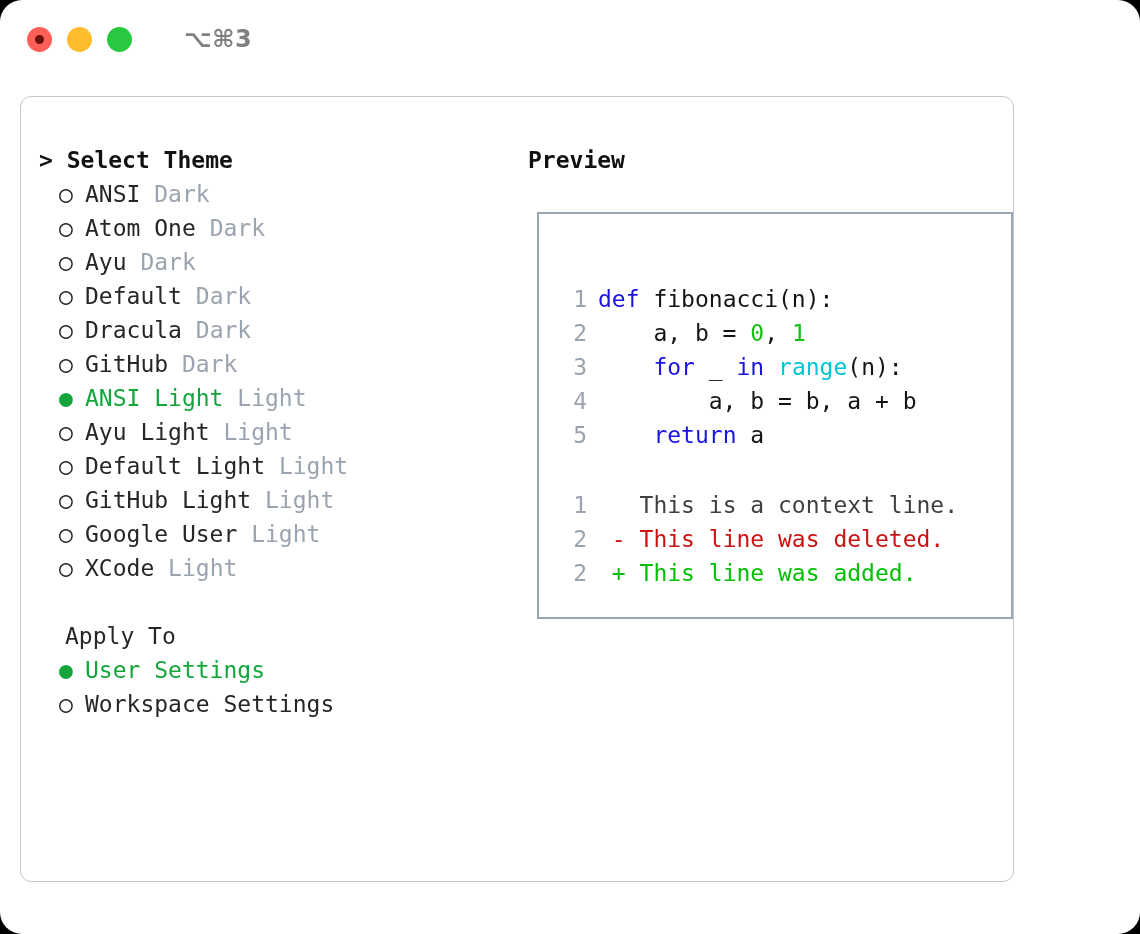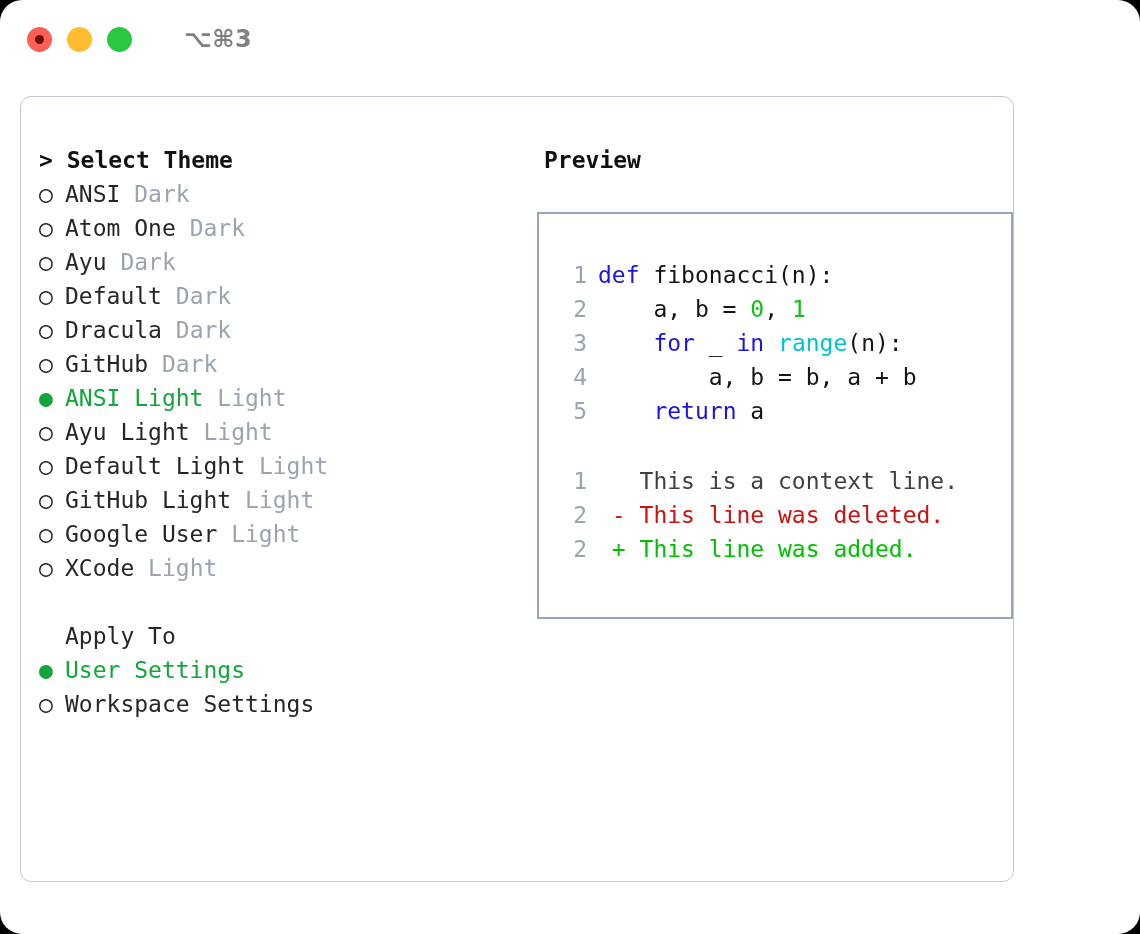--- a/index.html
+++ b/index.html
@@ -91,20 +91,21 @@
 
   .head-row {
     font-weight: bold;
     color: #111111;
     white-space: pre;
   }
 
   .row {
     white-space: pre;
     color: #262626;
+    margin-left: 20px;
   }
   .bullet { display: inline-block; width: 26px; }
   .row.selected { color: #13a63a; }
   .row.selected .bullet { color: #13a63a; }
   .dim { color: #9aa3b0; }
 
   .section-head {
     white-space: pre;
     color: #262626;
     margin-top: 34px;
@@ -118,32 +119,32 @@
     width: 410px;
     white-space: pre-wrap;
   }
 
   
   .preview-title {
     font-size: 23px;
     font-weight: bold;
     color: #111111;
     line-height: 34px;
-    margin-left: 16px;
+    margin-left: 0px;
   }
 
   .code-panel {
     margin-top: 35px;
     margin-left: 9px;
     width: 476px;
     height: 407px;
     border: 2px solid #9aa5b5;
     background: #ffffff;
     box-sizing: border-box;
-    padding: 44px 0 0 18px;
+    padding: 68px 0 0 18px;
   }
 
   .code-line {
     font-size: 23px;
     line-height: 34px;
     white-space: pre;
   }
   .ln {
     display: inline-block;
     width: 30px;

